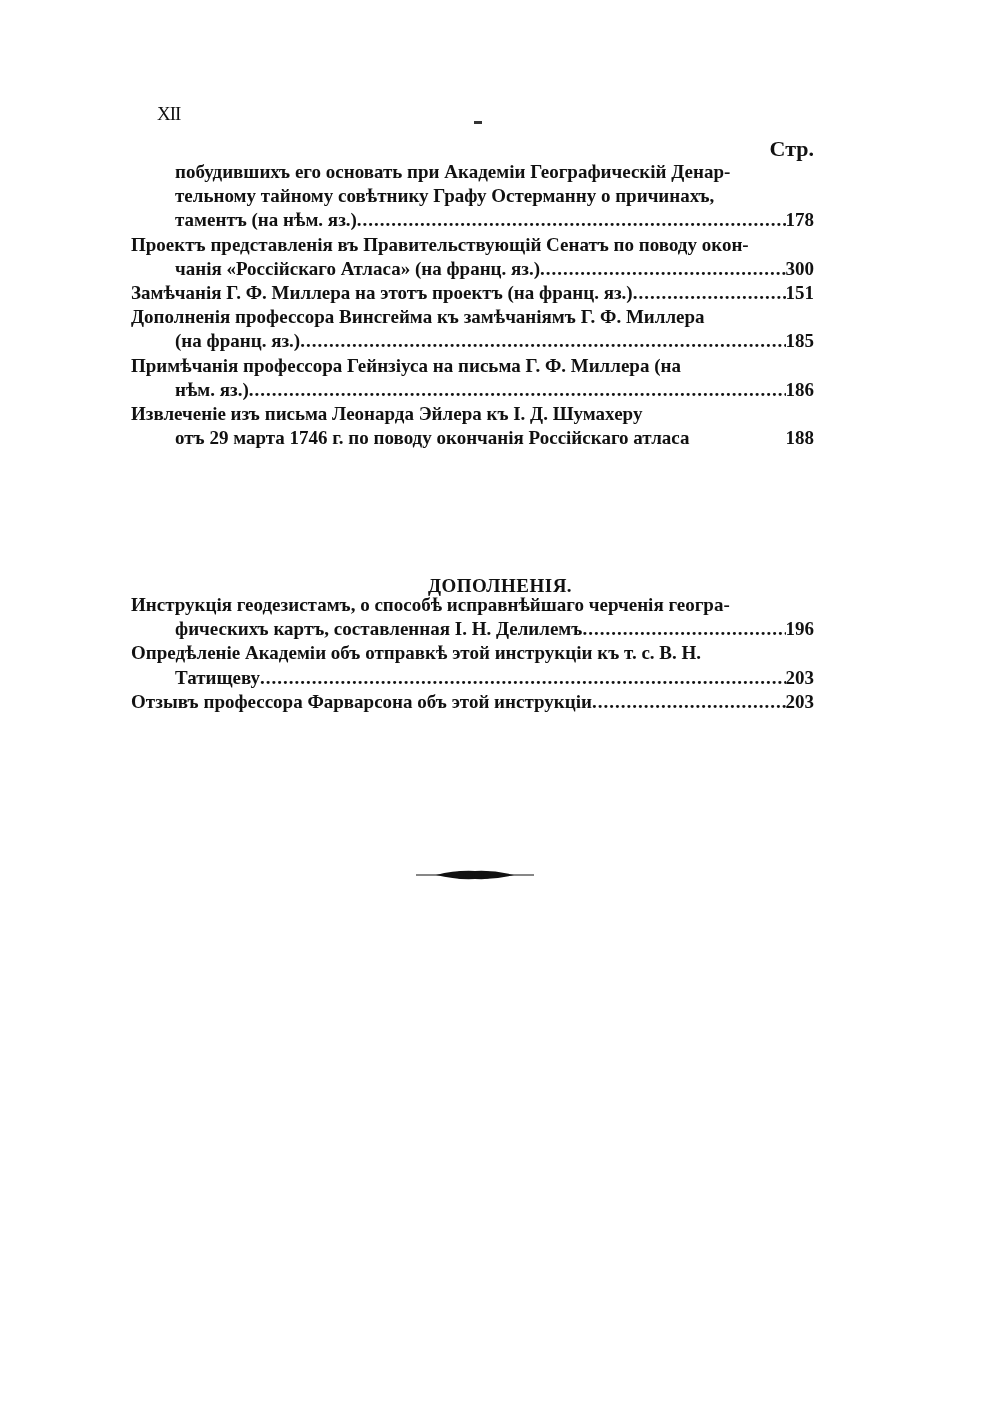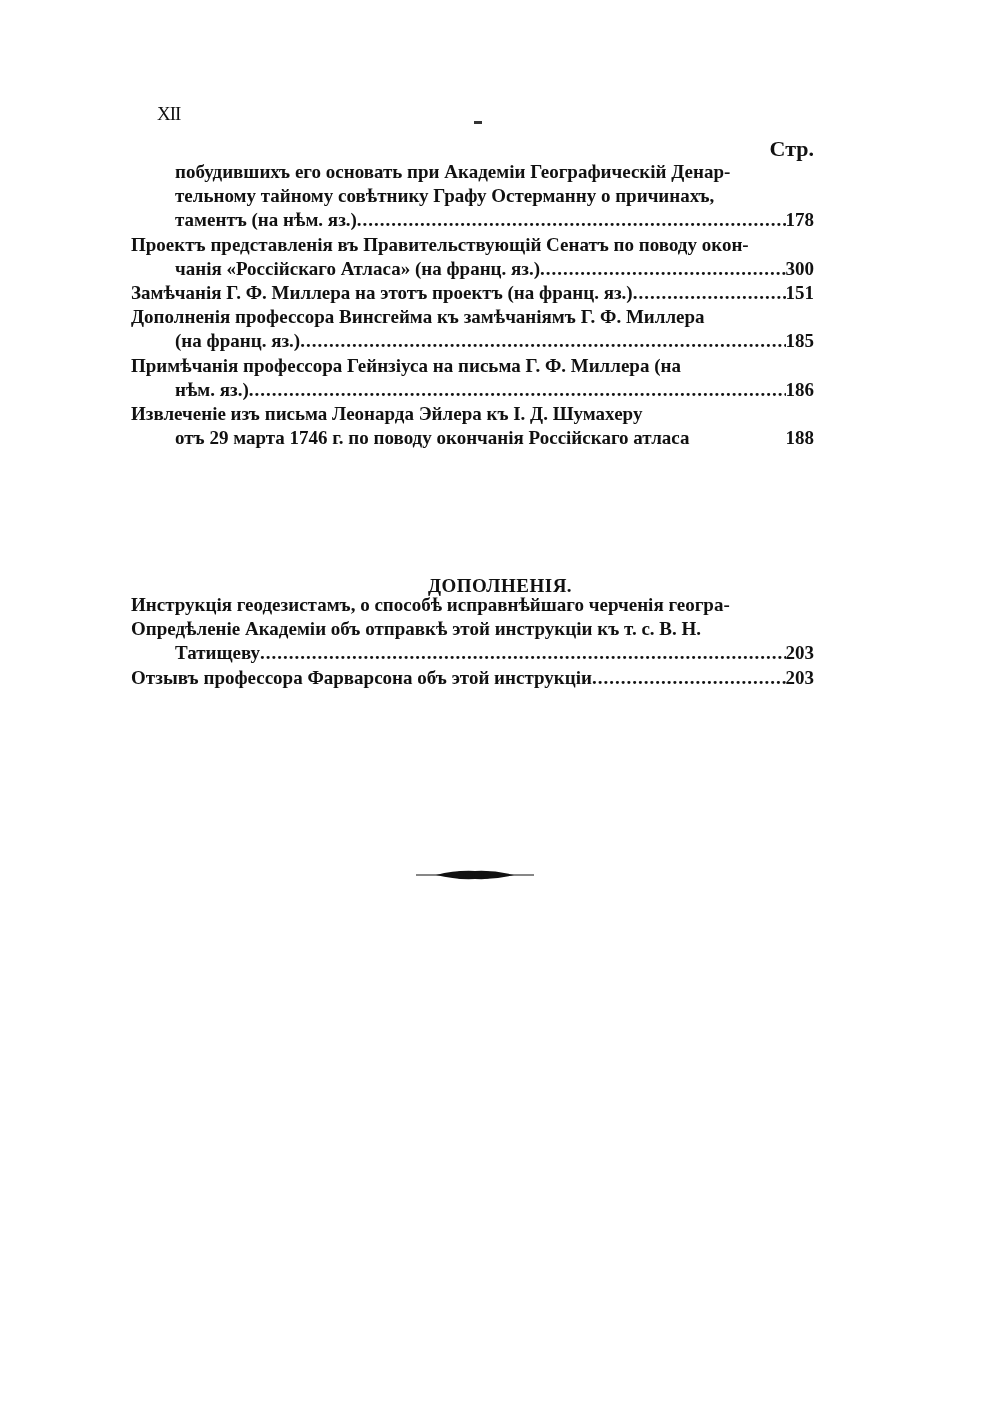--- a/index.html
+++ b/index.html
@@ -101,20 +101,25 @@
   </div>
 </div>
 
 <div class="section-title">ДОПОЛНЕНІЯ.</div>
 
 <div class="toc toc-2">
   <div class="entry">
     <div class="line justify">
         <span class="txt">Инструкція геодезистамъ, о способѣ исправнѣйшаго черченія геогра-</span>
       </div>
+    <div class="line indent">
+        <span class="txt">фическихъ картъ, составленная І. Н. Делилемъ</span>
+        <span class="dots"></span>
+        <span class="pg">196</span>
+      </div>
   </div>
   <div class="entry">
     <div class="line justify">
         <span class="txt">Опредѣленіе Академіи объ отправкѣ этой инструкціи къ т. с. В. Н.</span>
       </div>
     <div class="line indent">
         <span class="txt">Татищеву</span>
         <span class="dots"></span>
         <span class="pg">203</span>
       </div>

